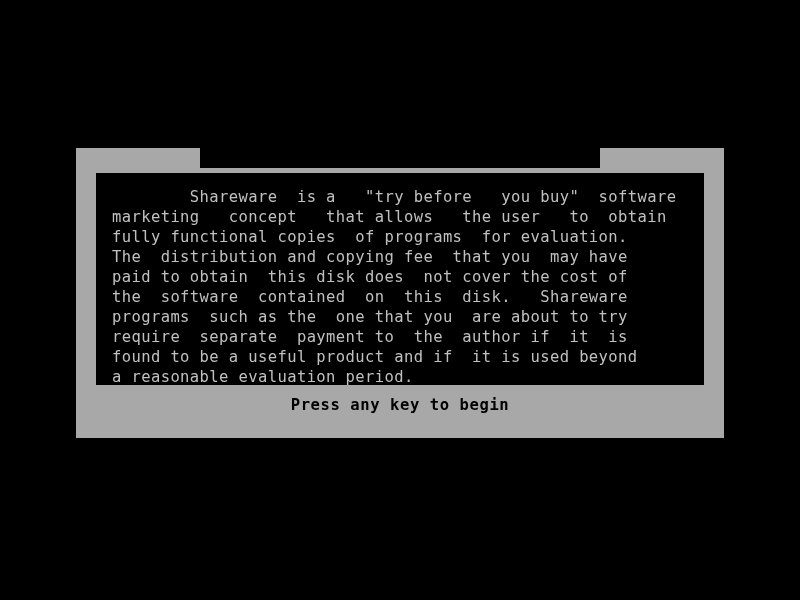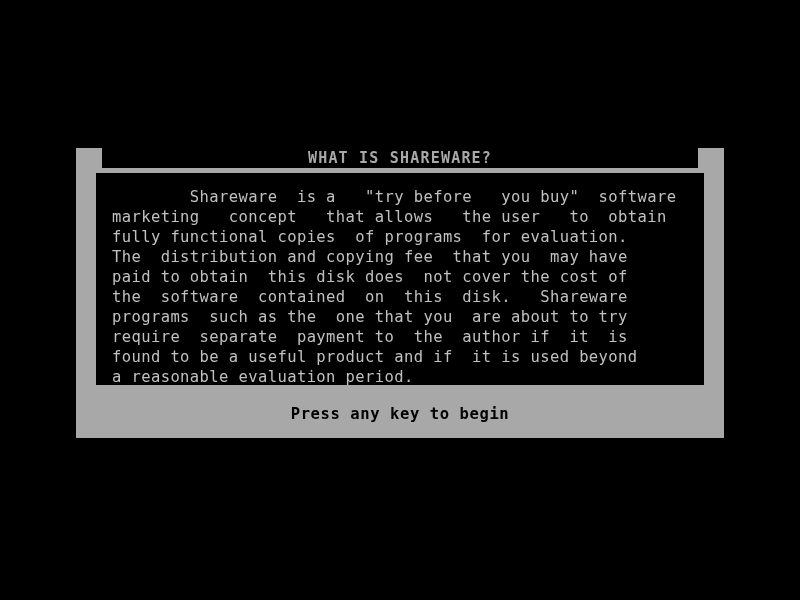--- a/index.html
+++ b/index.html
@@ -77,21 +77,21 @@
     font-size: 15.5px;
     line-height: 20px;
     white-space: pre;
     letter-spacing: 0.4px;
   }
 
   
   #footer {
     position: absolute;
     left: 20px;
-    top: 254px;
+    top: 245px;
     width: 608px;
     height: 24px;
     display: flex;
     align-items: center;
     justify-content: center;
     background: #a8a8a8;
   }
   #footer-text {
     color: #000000;
     font-size: 15.5px;
@@ -103,21 +103,20 @@
 </style>
 </head>
 <body>
 
 <div id="screen">
 
   <div id="dialog">
 
     <div id="title-bar">
       <div id="title-gap-left"></div>
-      <div id="title-text">WHAT IS SHAREWARE?</div>
       <div id="title-gap-right"></div>
     </div>
 
     <div id="content-panel">
       <div id="body-text">        Shareware  is a   "try before   you buy"  software
 marketing   concept   that allows   the user   to  obtain
 fully functional copies  of programs  for evaluation.
 The  distribution and copying fee  that you  may have
 paid to obtain  this disk does  not cover the cost of
 the  software  contained  on  this  disk.   Shareware

